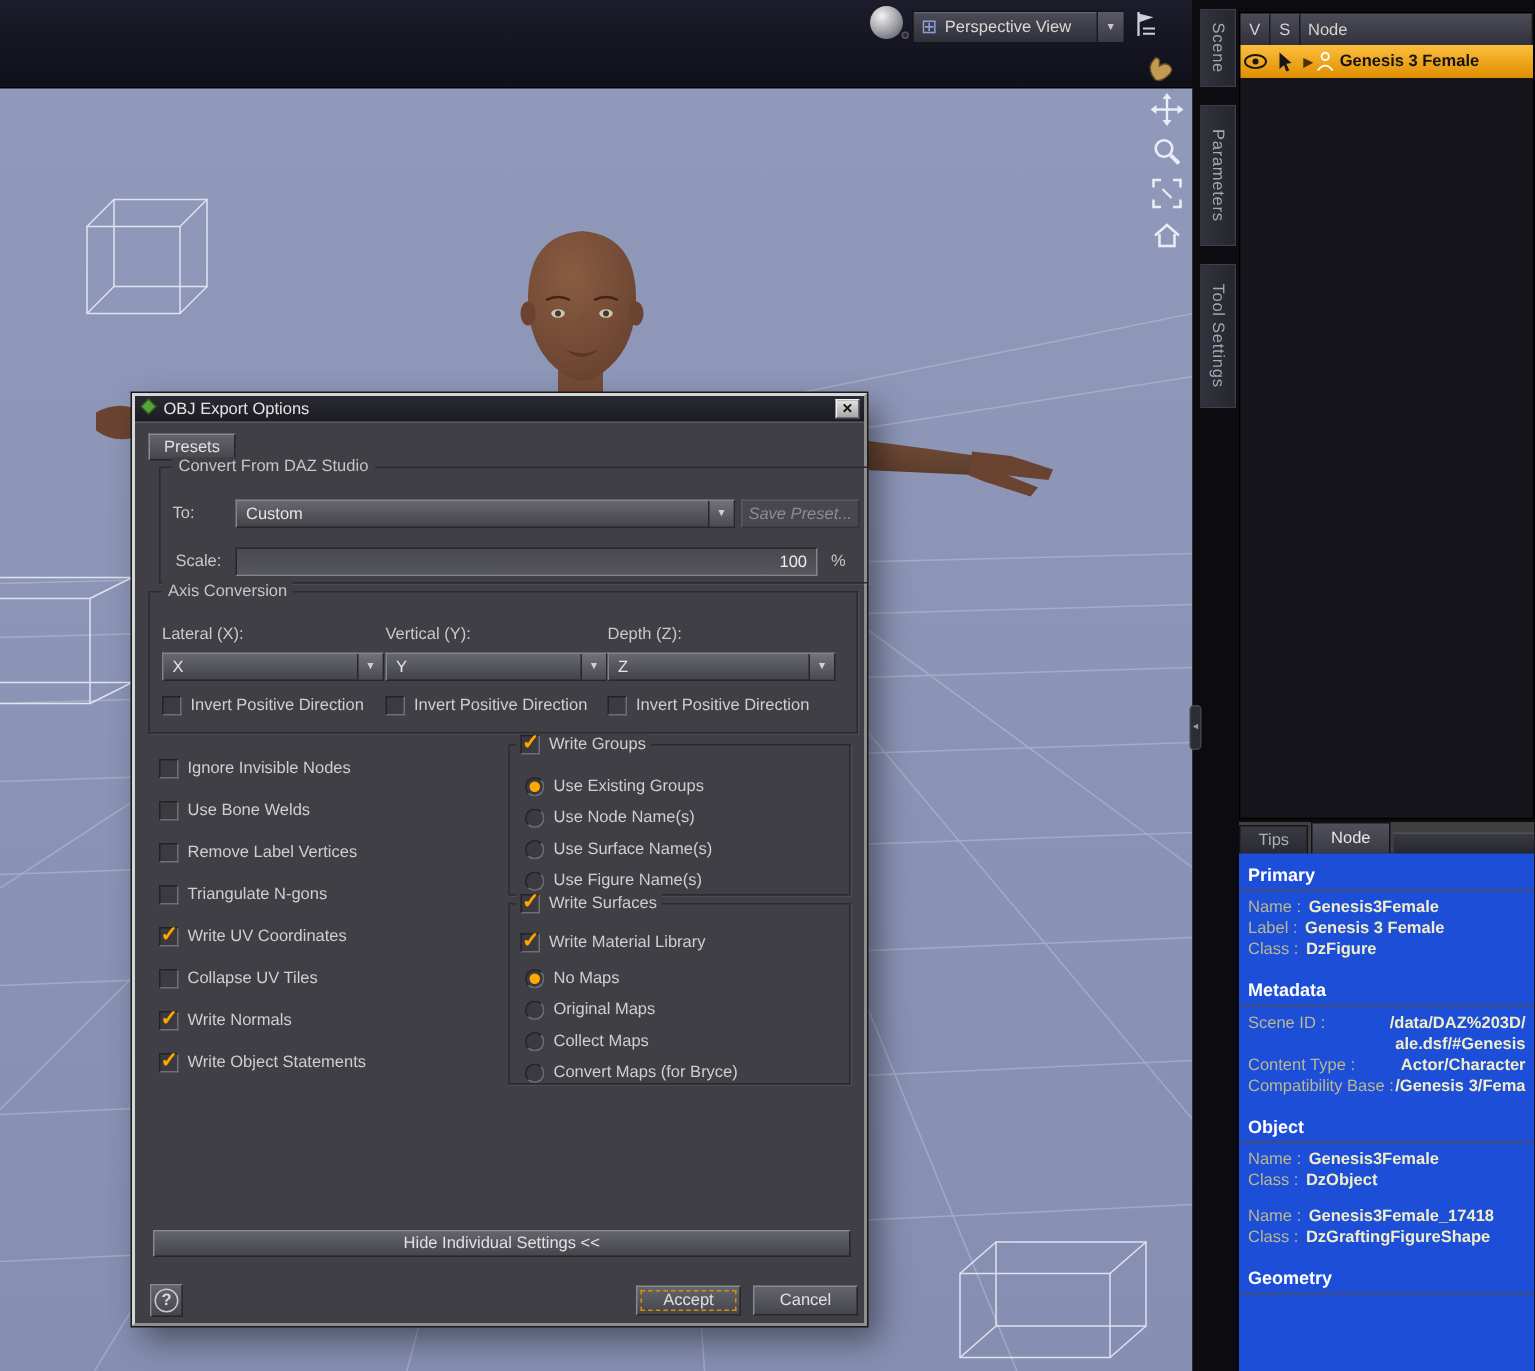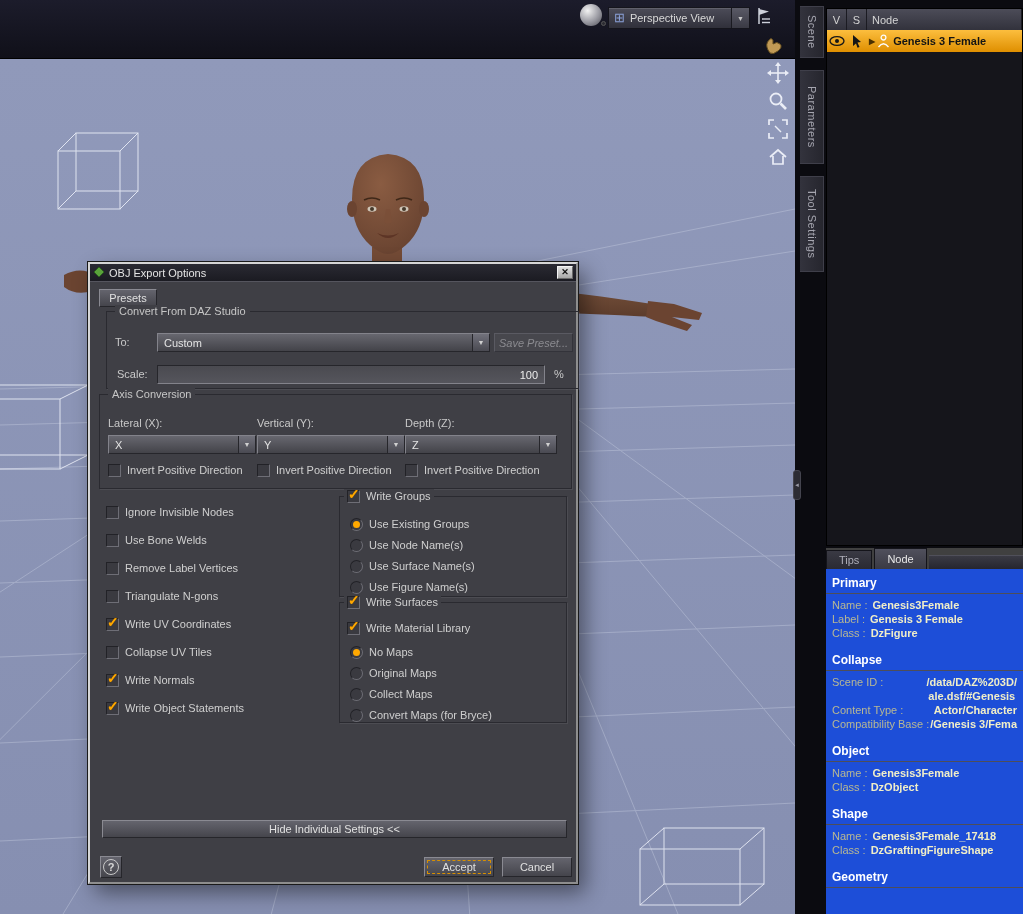--- a/index.html
+++ b/index.html
@@ -40,21 +40,21 @@
   .itab{height:19px;display:flex;align-items:center;justify-content:center;padding:0 12px;background:linear-gradient(#3a3a44,#2a2a32);border:1px solid #14141a;border-bottom:none;color:#aeaeb8;margin-right:2px}
   .itab.active{background:linear-gradient(#50505c,#3a3a44);color:#e8e8e8;height:21px}
   .itab-fill{flex:1;height:14px;background:linear-gradient(#3a3a44,#26262e);border-top:1px solid #50505a}
   .props{position:absolute;left:826px;top:569px;width:197px;height:345px;background:#1d4ed8;overflow:hidden;padding-top:2px}
   .sec{margin-top:10px}
   .sec:first-child{margin-top:2px}
   .sec-hd{font-size:12px;font-weight:bold;color:#fff;padding:3px 6px 3px 6px;border-bottom:1px solid #4e4e58;margin-bottom:4px}
   .prow{display:flex;padding:0 6px;line-height:14px}
   .plabel{color:#b8b893;white-space:nowrap}
   .pval{color:#f0eec8;font-weight:bold;margin-left:5px;white-space:nowrap}
-  .prow.right .pval{margin-left:auto;text-align:center}
+  .prow.right .pval{margin-left:auto;text-align:right}
 
   
   .dialog{position:absolute;left:88px;top:262px;width:490px;height:622px;background:#3f3f45;border:2px solid;border-color:#d6d6d6 #8e8e8e #8e8e8e #d6d6d6;box-shadow:0 0 0 1px #1a1a1a,7px 9px 20px rgba(0,0,0,.45);z-index:10}
   .dlg-title{height:18px;background:linear-gradient(#2a2a33,#1b1b22);display:flex;align-items:center;padding:0 3px;gap:4px;border-bottom:1px solid #55555e}
   .dlg-title-text{color:#e4e4e4;font-family:Liberation Sans, sans-serif;font-size:11px;letter-spacing:0}
   .dlg-close{margin-left:auto;width:16px;height:13px;background:linear-gradient(#e0e0e0,#a8a8a8);border:1px solid;border-color:#f4f4f4 #6a6a6a #6a6a6a #f4f4f4;color:#111;font-size:9px;line-height:11px;text-align:center;font-weight:bold}
   .dlg-body{position:relative;height:600px}
 
   .grp{position:absolute;border:1px solid #2a2a30;box-shadow:1px 1px 0 rgba(255,255,255,.07)}
   .grp-title{position:absolute;top:-7px;left:8px;background:#3f3f45;padding:0 4px;color:#c6c6c6}
@@ -269,21 +269,21 @@
       <div class="prow">
           <span class="plabel">Label :</span>
           <span class="pval">Genesis 3 Female</span>
         </div>
       <div class="prow">
           <span class="plabel">Class :</span>
           <span class="pval">DzFigure</span>
         </div>
     </div>
     <div class="sec">
-      <div class="sec-hd">Collapse</div>
+      <div class="sec-hd">Metadata</div>
       <div class="prow right">
           <span class="plabel">Scene ID :</span>
           <span class="pval">
             <span style="display:block">/data/DAZ%203D/</span>
             <span style="display:block">ale.dsf/#Genesis</span>
           </span>
         </div>
       <div class="prow right">
           <span class="plabel">Content Type :</span>
           <span class="pval">Actor/Character</span>
@@ -298,21 +298,20 @@
       <div class="prow">
           <span class="plabel">Name :</span>
           <span class="pval">Genesis3Female</span>
         </div>
       <div class="prow">
           <span class="plabel">Class :</span>
           <span class="pval">DzObject</span>
         </div>
     </div>
     <div class="sec">
-      <div class="sec-hd">Shape</div>
       <div class="prow">
           <span class="plabel">Name :</span>
           <span class="pval">Genesis3Female_17418</span>
         </div>
       <div class="prow">
           <span class="plabel">Class :</span>
           <span class="pval">DzGraftingFigureShape</span>
         </div>
     </div>
     <div class="sec">

